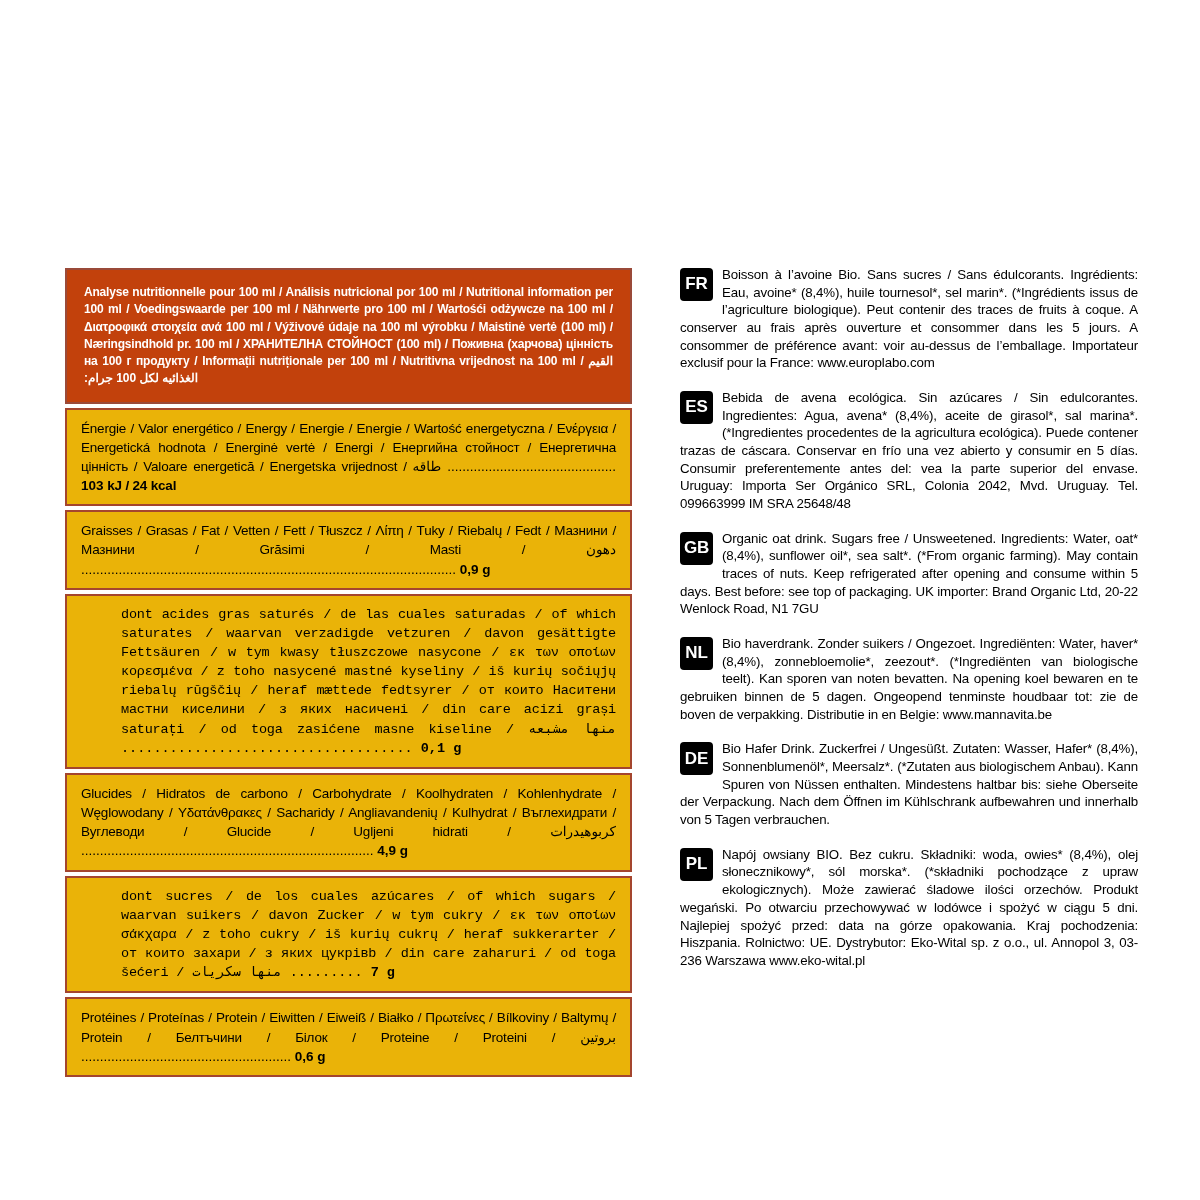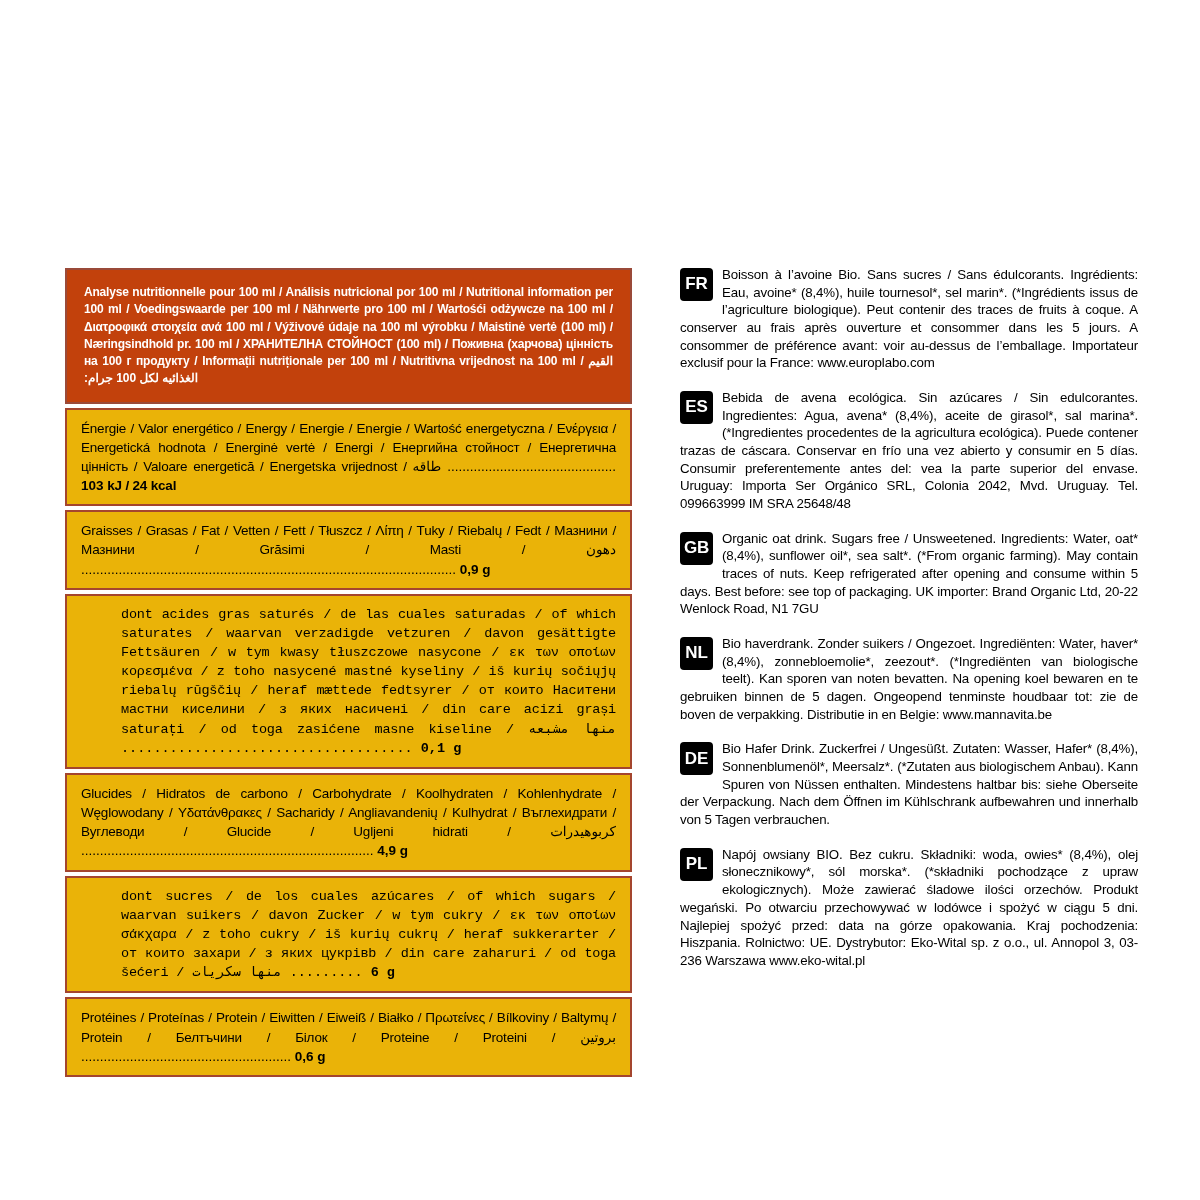--- a/index.html
+++ b/index.html
@@ -69,21 +69,21 @@
 
     <div class="nutri-row">
       <span class="lbl">Glucides / Hidratos de carbono / Carbohydrate / Koolhydraten / Kohlenhydrate / Węglowodany / Υδατάνθρακες / Sacharidy / Angliavandenių / Kulhydrat / Въглехидрати / Вуглеводи / Glucide / Ugljeni hidrati / كربوهيدرات</span>
       <span class="dots">..............................................................................</span>
       <span class="val">4,9 g</span>
     </div>
 
     <div class="nutri-row indent">
       <span class="lbl">dont sucres / de los cuales azúcares / of which sugars / waarvan suikers / davon Zucker / w tym cukry / εκ των οποίων σάκχαρα / z toho cukry / iš kurių cukrų / heraf sukkerarter / от които захари / з яких цукрівb / din care zaharuri / od toga šećeri / منها سكريات</span>
       <span class="dots">.........</span>
-      <span class="val">6 g</span>
+      <span class="val">7 g</span>
     </div>
 
     <div class="nutri-row">
       <span class="lbl">Protéines / Proteínas / Protein / Eiwitten / Eiweiß / Białko / Πρωτείνες / Bílkoviny /  Baltymų / Protein / Белтъчини / Білок / Proteine / Proteini / بروتين</span>
       <span class="dots">........................................................</span>
       <span class="val">0,6 g</span>
     </div>
 
 
   </div>

